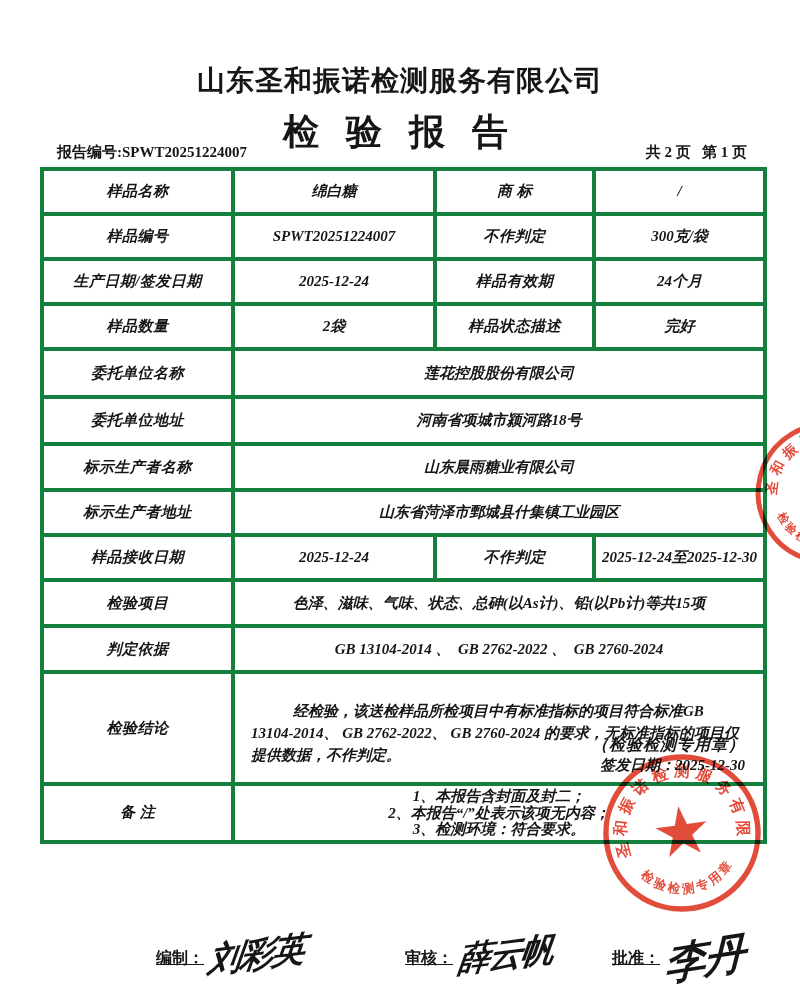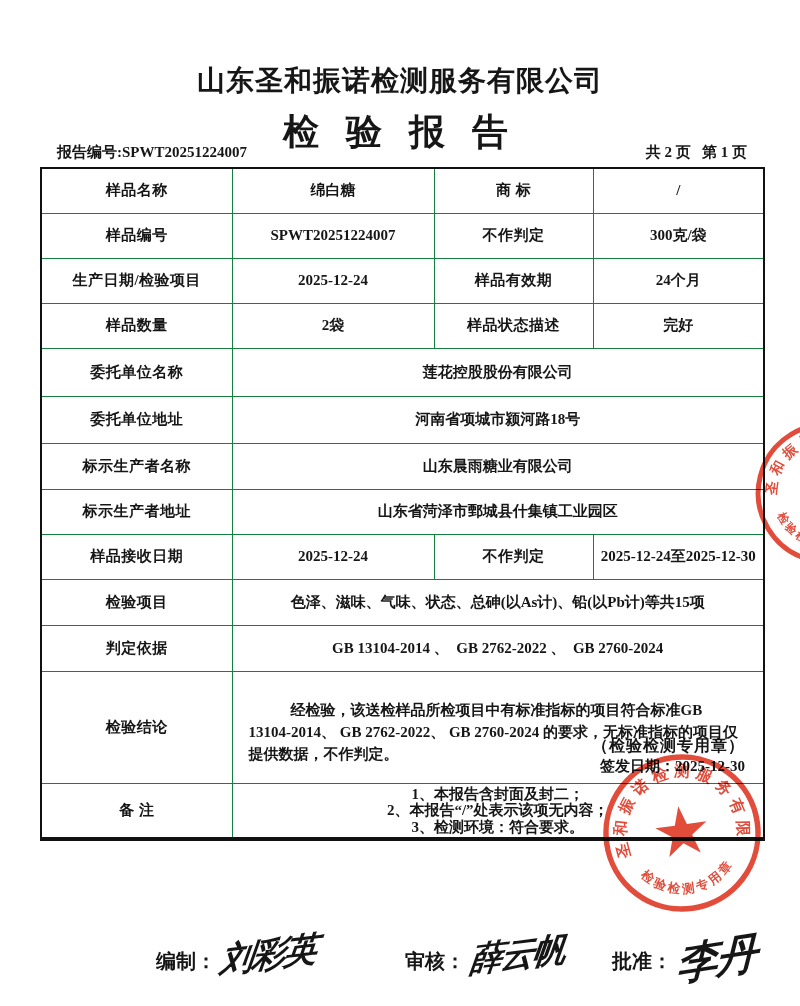--- a/index.html
+++ b/index.html
@@ -22,43 +22,44 @@
     font-size:15px;font-weight:700;
   }
   .report-line span{white-space:pre;}
   
   table.report{
     position:absolute;left:40px;top:167px;width:723px;
     border-collapse:collapse;table-layout:fixed;
     border:2px solid #111;border-bottom:4px solid #111;
   }
   table.report td{
-    border:1px solid #15803d;font-size:15px;font-weight:700;
+    border:4px solid #15803d;font-size:15px;font-weight:700;
     text-align:center;vertical-align:middle;padding:2px 4px;
     overflow:hidden;
+    font-style:italic;
   }
   td.lbl{letter-spacing:0.5px;}
   td.left{text-align:left;padding-left:10px;}
   td.small{font-size:13px;padding-left:2px;padding-right:2px;}
   td.pre{white-space:pre;margin-top:40px;}
   td.concl{vertical-align:top;position:relative;padding:0;}
   .concl-text{
     margin:10px 12px 0 12px;text-align:left;font-size:15px;line-height:22px;
     text-indent:2.8em;font-weight:700;
   }
   .seal-note{
     position:absolute;right:18px;bottom:6px;text-align:right;line-height:21px;
   }
   .seal-note .l1{font-size:16px;font-weight:700;letter-spacing:1px;}
   .seal-note .l2{font-size:15px;font-weight:700;}
   .remarks{ text-align:left;font-size:14px;line-height:16.5px;font-weight:700;}
   .remarks div{white-space:pre;}
   
   .sig-group{top:938px;display:flex;align-items:flex-start;}
-  .sig-label{font-size:20px;font-weight:700;padding-top:10px;white-space:pre;}
+  .sig-label{font-size:16px;font-weight:700;padding-top:10px;white-space:pre;text-decoration:underline;}
   .sig-name{
     font-size:34px;font-weight:700;font-style:italic;display:inline-block;
     transform:rotate(-7deg) skewX(-14deg);letter-spacing:-2px;line-height:1;
     margin-left:4px;
   }
   .sig-approve .sig-name{font-size:42px;transform:rotate(-9deg) skewX(-10deg);}
   
   .stamp{mix-blend-mode:multiply;opacity:.93;}
   .stamp-lower{left:587px;top:738px;width:190px;height:190px;transform:rotate(-8deg);}
   .stamp-upper{left:741px;top:407px;width:172px;height:172px;transform:rotate(14deg);}
@@ -88,21 +89,21 @@
     <td class="lbl">商 标</td>
     <td>/</td>
   </tr>
   <tr style="height:45px">
     <td class="lbl">样品编号</td>
     <td>SPWT20251224007</td>
     <td class="lbl">不作判定</td>
     <td>300克/袋</td>
   </tr>
   <tr style="height:45px">
-    <td class="lbl">生产日期/检验项目</td>
+    <td class="lbl">生产日期/签发日期</td>
     <td>2025-12-24</td>
     <td class="lbl">样品有效期</td>
     <td>24个月</td>
   </tr>
   <tr style="height:45px">
     <td class="lbl">样品数量</td>
     <td>2袋</td>
     <td class="lbl">样品状态描述</td>
     <td>完好</td>
   </tr>

